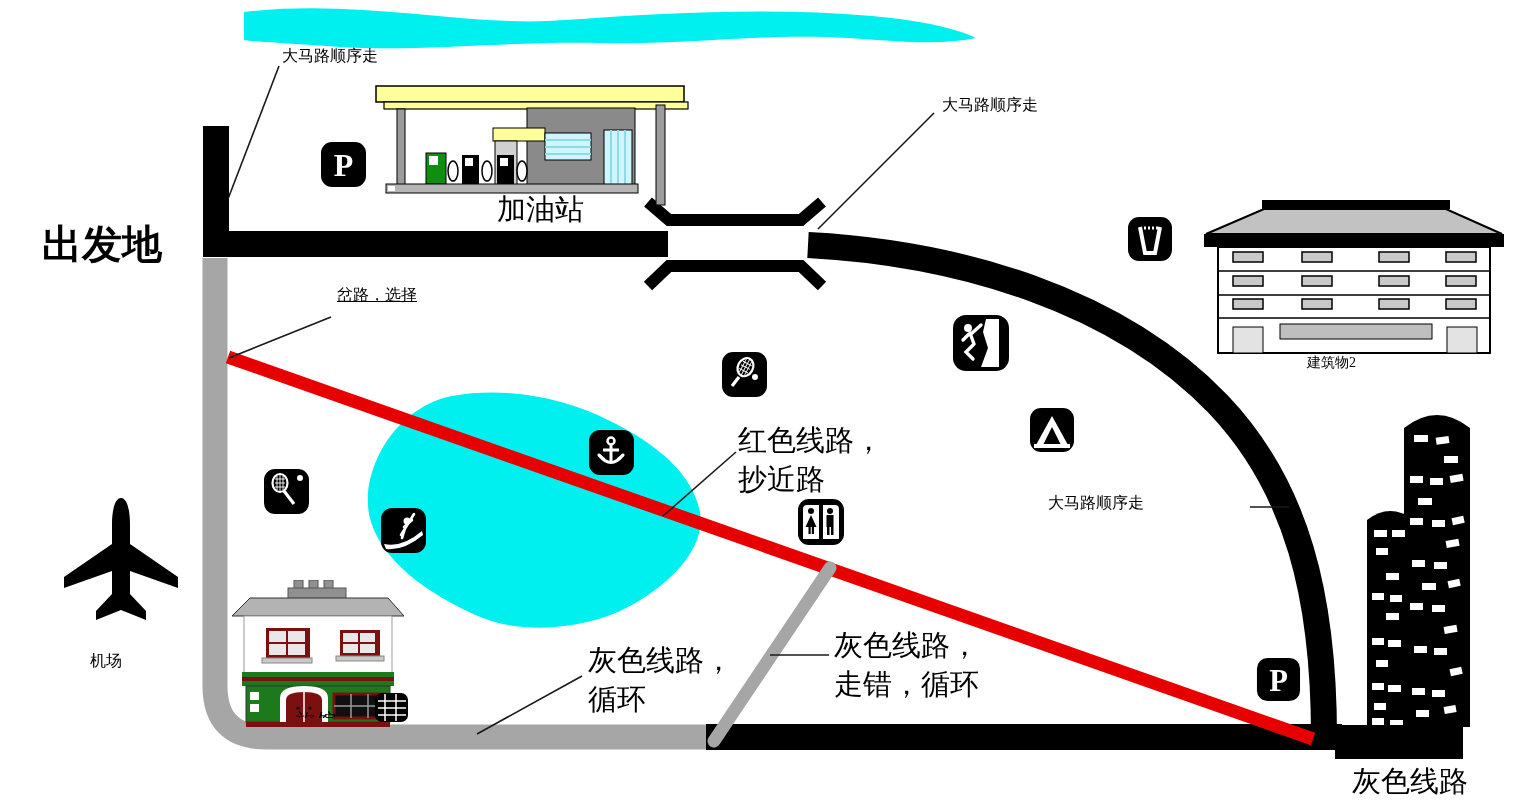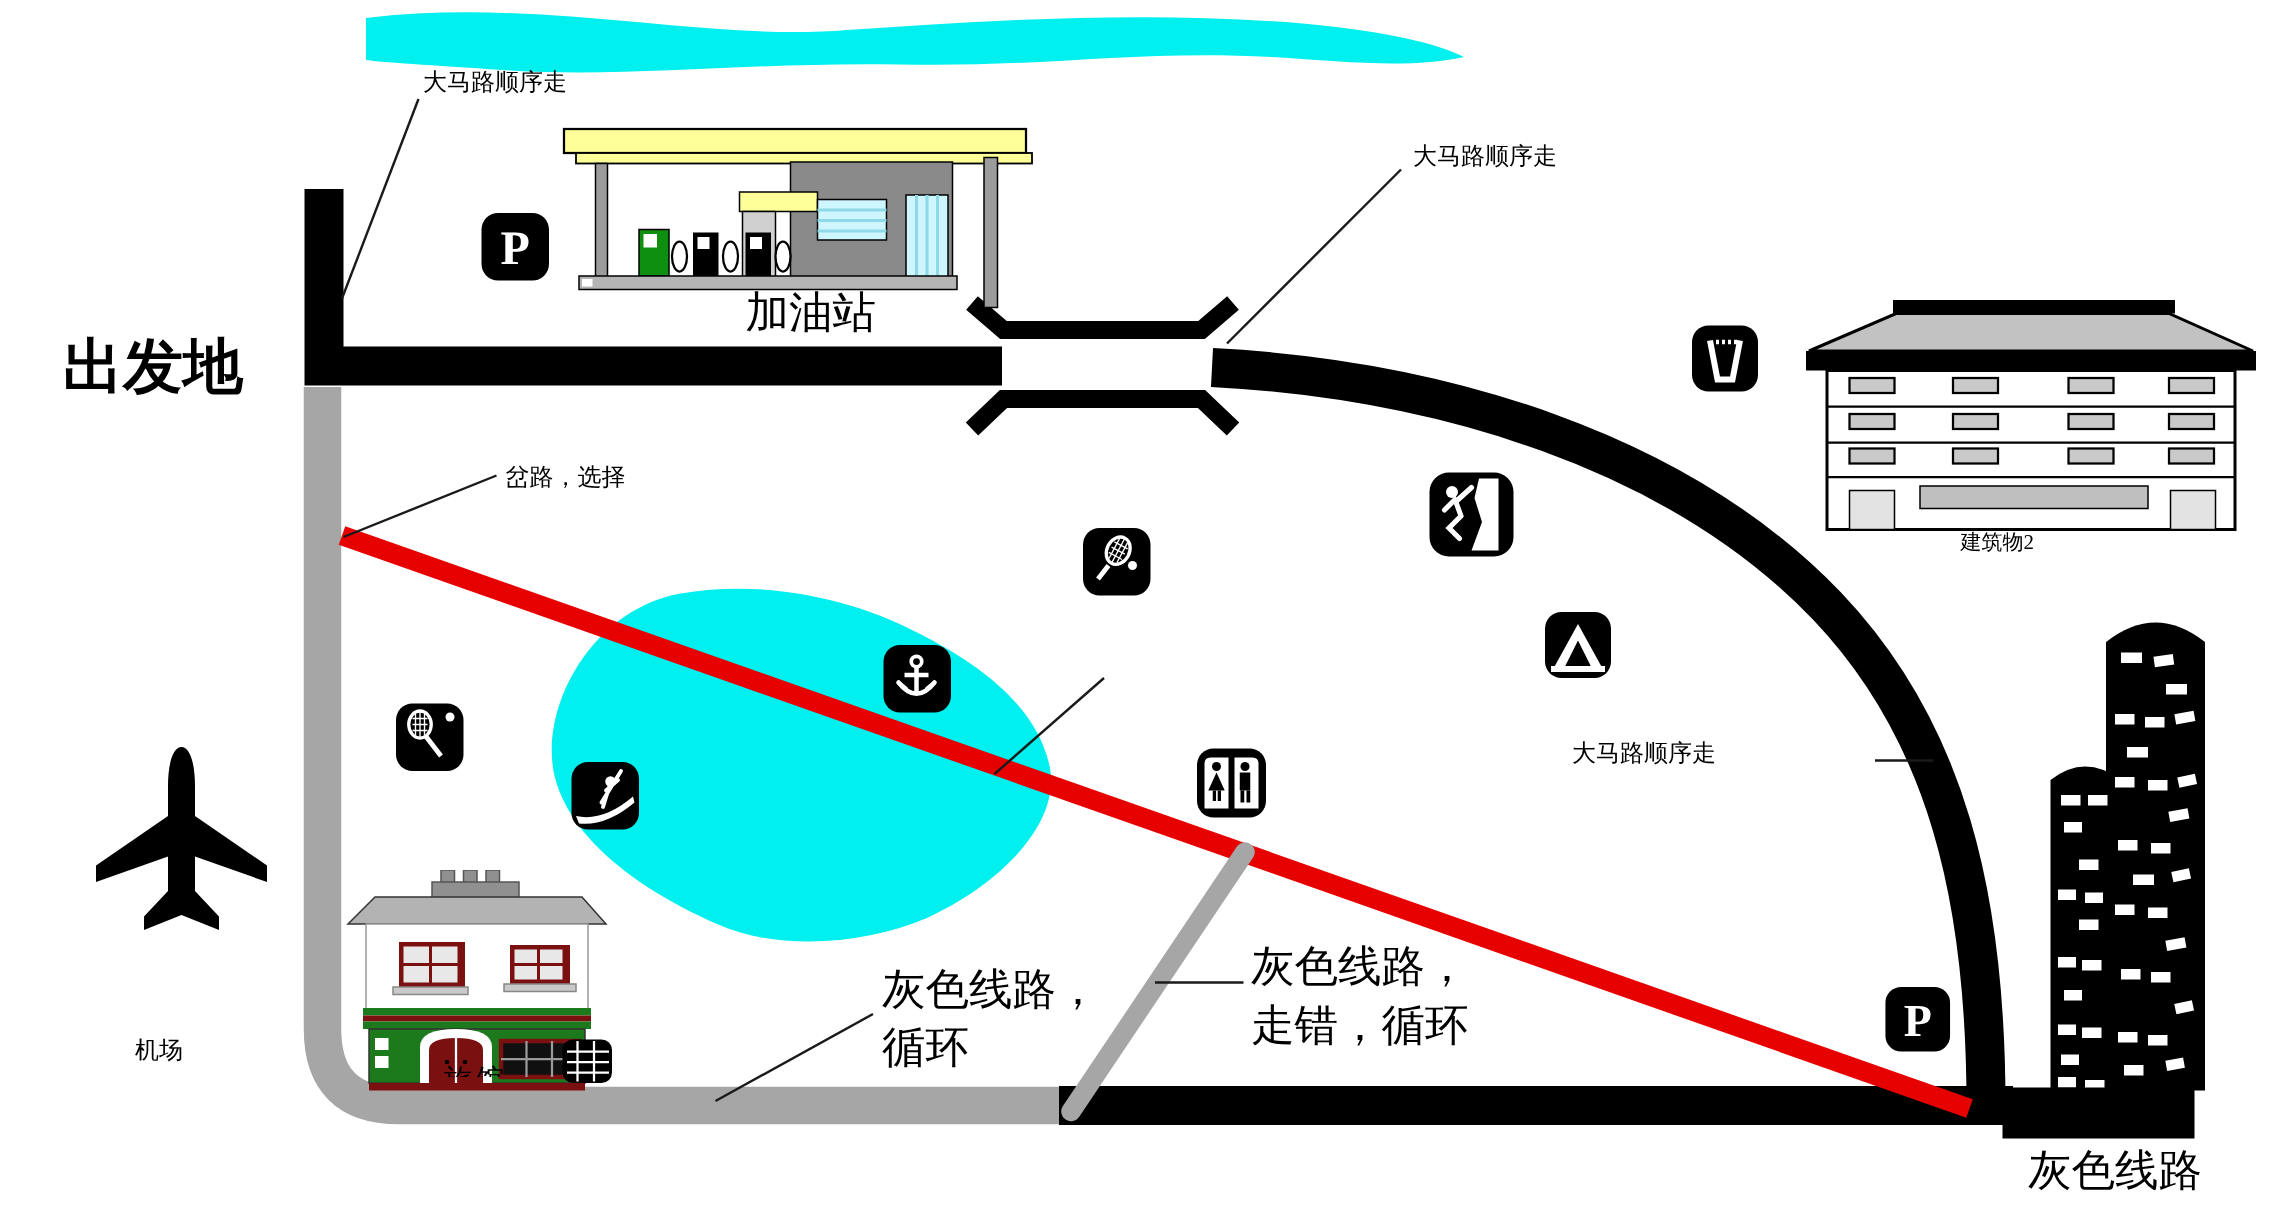--- a/index.html
+++ b/index.html
@@ -322,23 +322,27 @@
       <rect x="29.5" y="17" width="7" height="12" fill="#000"></rect>
       <rect x="30" y="29" width="2.5" height="8" fill="#000"></rect>
         <rect x="34" y="29" width="2.5" height="8" fill="#000"></rect>
     </svg>
   </div>
 
   <div class="lbl f24" style="left:282px;top:45px;">大马路顺序走</div>
   <div class="lbl start" style="left:42px;top:218px;">出发地</div>
   <div class="lbl f23" style="left:497px;top:190px;">加油站</div>
   <div class="lbl f24" style="left:942px;top:94px;">大马路顺序走</div>
-  <div class="lbl f24" style="left:337px;top:308px;">岔路，选择</div>
+  <div class="lbl f24" style="left:337px;top:284px;text-decoration:underline;">岔路，选择</div>
+  <div class="lbl f23" style="left:738px;top:421px;">
+    <span>红色线路，</span><br>
+    <span>抄近路</span>
+  </div>
   <div class="lbl f24" style="left:1048px;top:492px;">大马路顺序走</div>
-  <div class="lbl f24" style="left:90px;top:650px;margin-top:40px;">机场</div>
+  <div class="lbl f24" style="left:90px;top:650px;">机场</div>
   <div class="lbl f23" style="left:588px;top:641px;">
     <span>灰色线路，</span><br>
     <span>循环</span>
   </div>
   <div class="lbl f23" style="left:834px;top:626px;">
     <span>灰色线路，</span><br>
     <span>走错，循环</span>
   </div>
   <div class="lbl f22" style="left:1307px;top:354px;">建筑物2</div>
   <div class="lbl f23" style="left:1352px;top:762px;">灰色线路</div>

